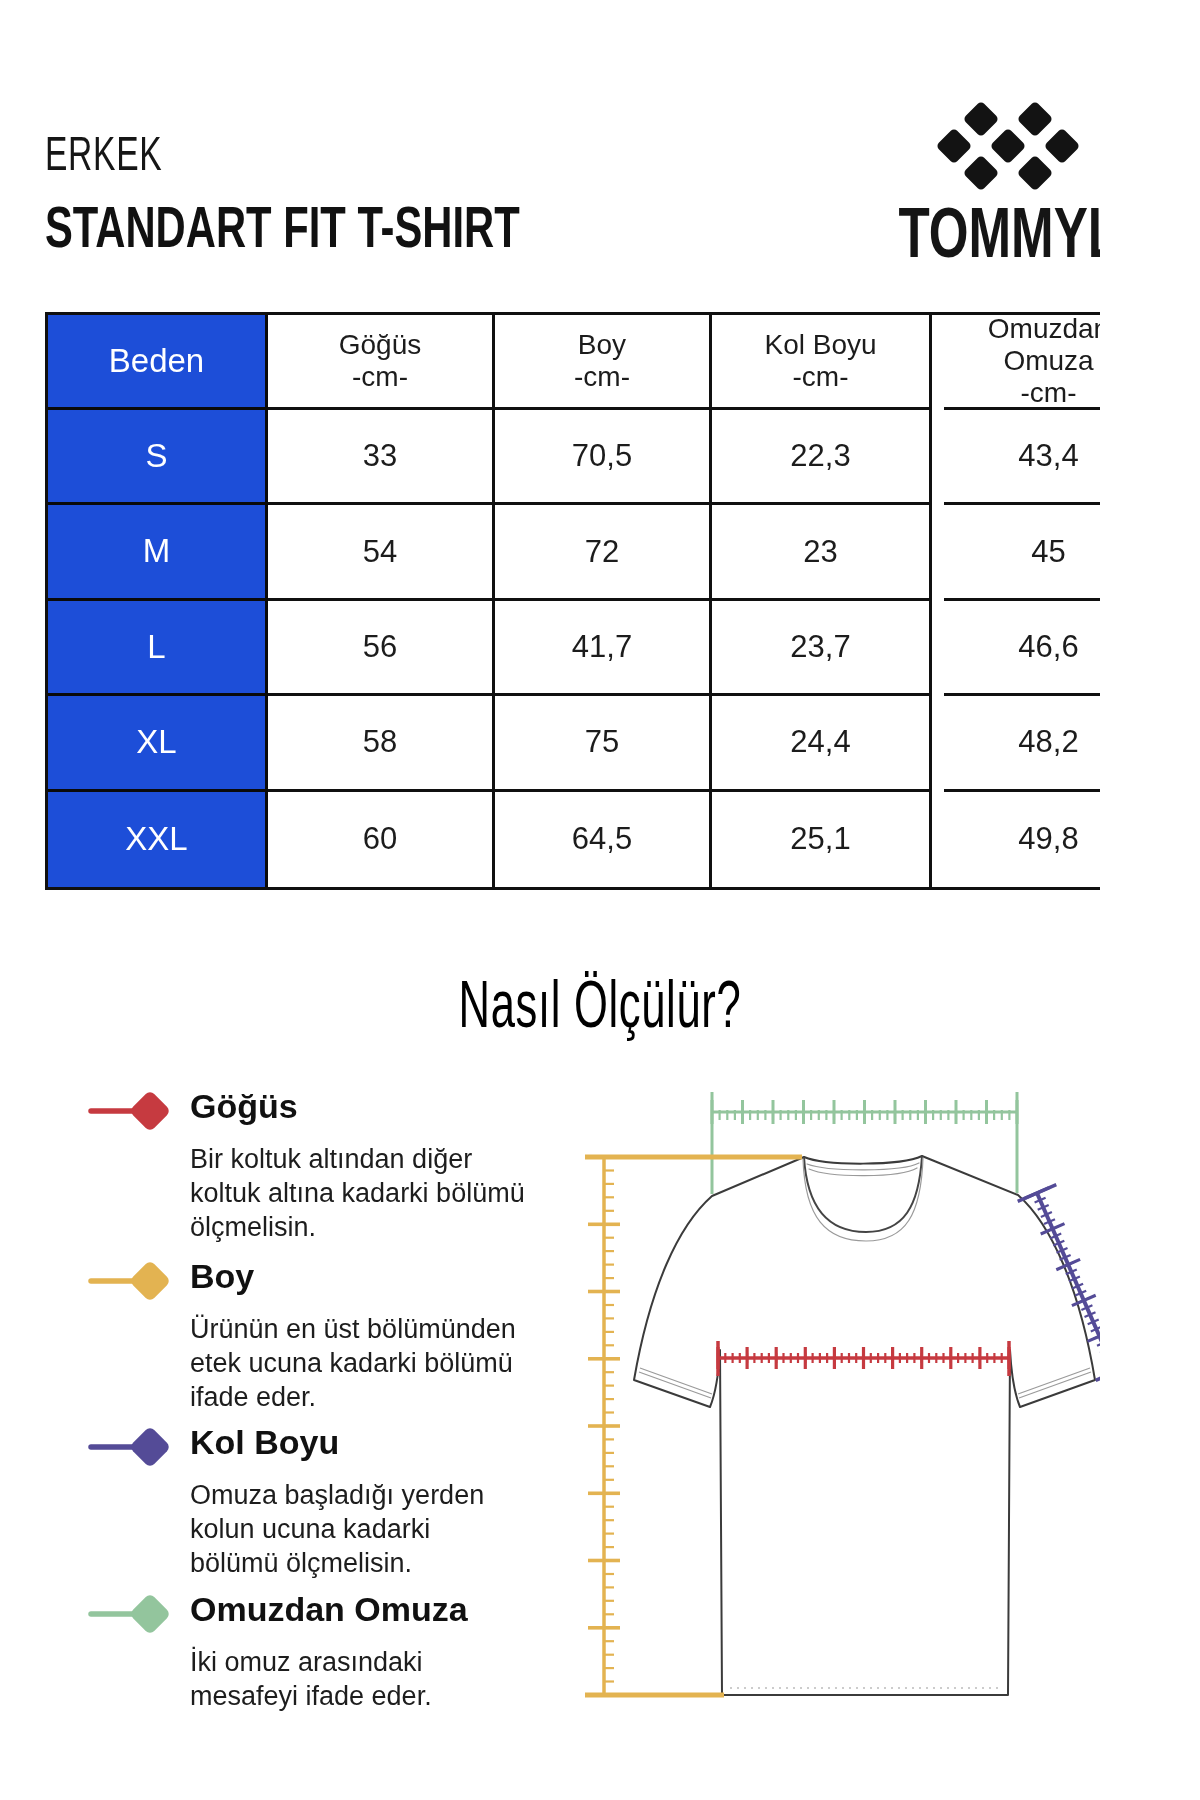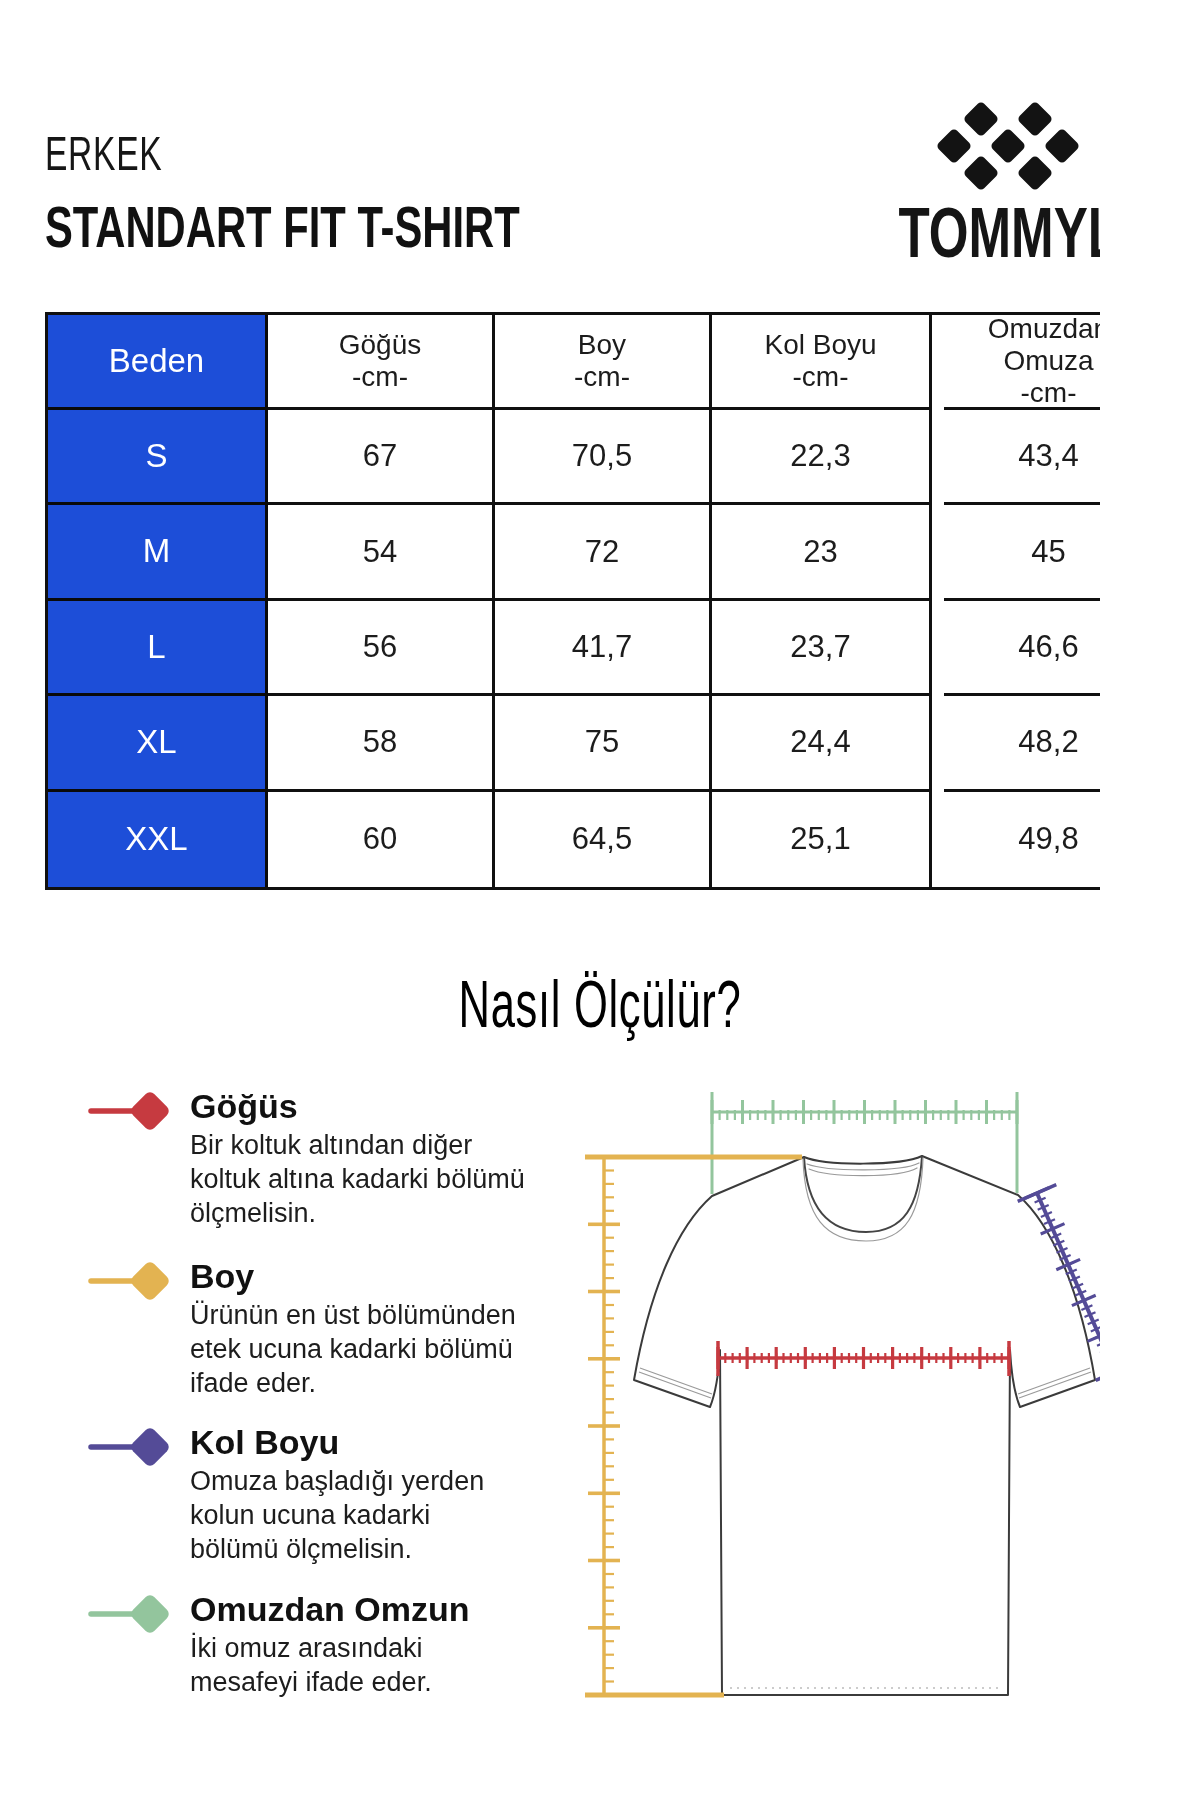--- a/index.html
+++ b/index.html
@@ -32,21 +32,21 @@
 
   
   .how-title{position:absolute;left:0;top:966px;width:1200px;text-align:center;
              font-size:66px;font-weight:400;letter-spacing:1px;color:#000;
              transform:scaleX(0.66);transform-origin:center top;white-space:nowrap;}
 
   .legend-item{position:absolute;left:88px;width:470px;}
   .legend-icon{position:absolute;left:0;top:-10px;}
   .legend-text{margin-left:102px;}
   .legend-name{font-size:34px;font-weight:700;color:#111;line-height:40px;}
-  .legend-desc{margin-top:2px;font-size:27px;line-height:34px;color:#1d1d1d;white-space:pre-line;}
+  .legend-desc{margin-top:16px;font-size:27px;line-height:34px;color:#1d1d1d;white-space:pre-line;}
 
   .diagram{position:absolute;left:560px;top:1060px;}
 </style>
 </head>
 <body>
 
 <div class="page">
 
   <div class="cat-title">ERKEK</div>
   <div class="prod-title">STANDART FIT T-SHIRT</div>
@@ -70,21 +70,21 @@
 -cm-</div>
     <div class="cell hcell">Boy
 -cm-</div>
     <div class="cell hcell">Kol Boyu
 -cm-</div>
     <div class="cell hcell">Omuzdan
 Omuza
 -cm-</div>
 
     <div class="cell col-size">S</div>
-    <div class="cell">67</div>
+    <div class="cell">33</div>
     <div class="cell">70,5</div>
     <div class="cell">22,3</div>
     <div class="cell">43,4</div>
 
     <div class="cell col-size">M</div>
     <div class="cell">54</div>
     <div class="cell">72</div>
     <div class="cell">23</div>
     <div class="cell">45</div>
 
@@ -147,21 +147,21 @@
 bölümü ölçmelisin.</div>
     </div>
   </div>
 
   <div class="legend-item" style="top:1589px">
     <svg class="legend-icon" width="92" height="70" viewBox="0 0 92 70">
       <line x1="3" y1="35" x2="50" y2="35" stroke-width="5.5" stroke-linecap="round" stroke="#93c59d"></line>
       <rect x="47" y="20" width="30" height="30" rx="6" transform="rotate(45 62 35)" fill="#93c59d"></rect>
     </svg>
     <div class="legend-text">
-      <div class="legend-name">Omuzdan Omzun</div>
+      <div class="legend-name">Omuzdan Omuza</div>
       <div class="legend-desc">İki omuz arasındaki
 mesafeyi ifade eder.</div>
     </div>
   </div>
 
   <svg id="diagram" class="diagram" width="620" height="720" viewBox="0 0 620 720">
 
     <g stroke="#3b3b3b" stroke-width="2" fill="#ffffff" stroke-linejoin="round" stroke-linecap="round">
       <path d="M152,136 L244,97 C265,106 341,106 362,96 L458,135
                C492,165 520,230 535,320 L460,347

